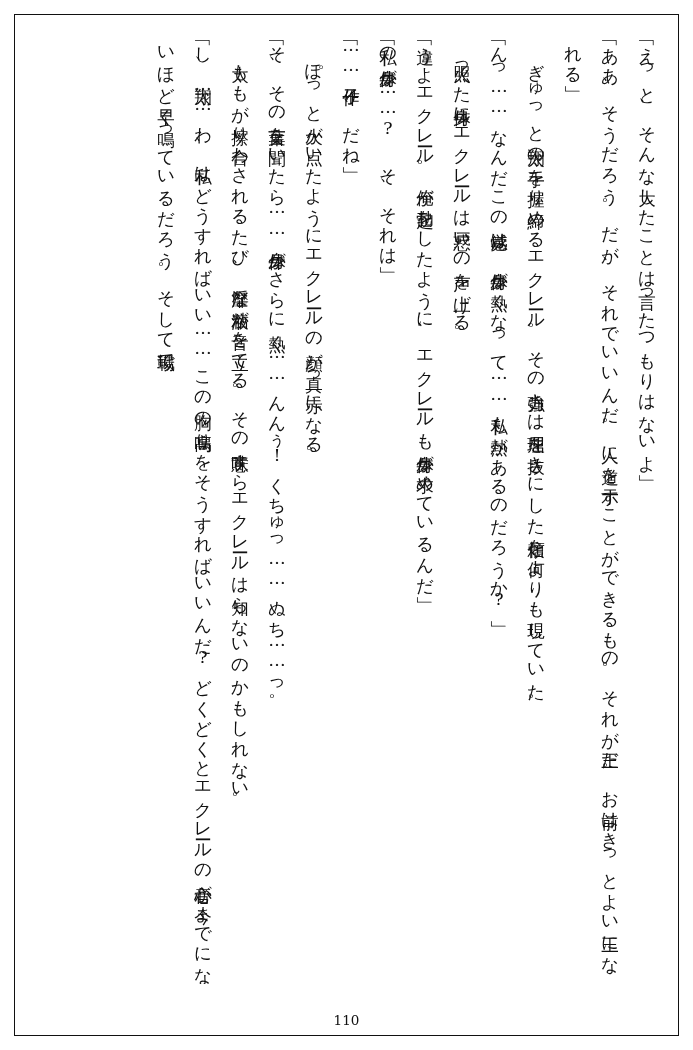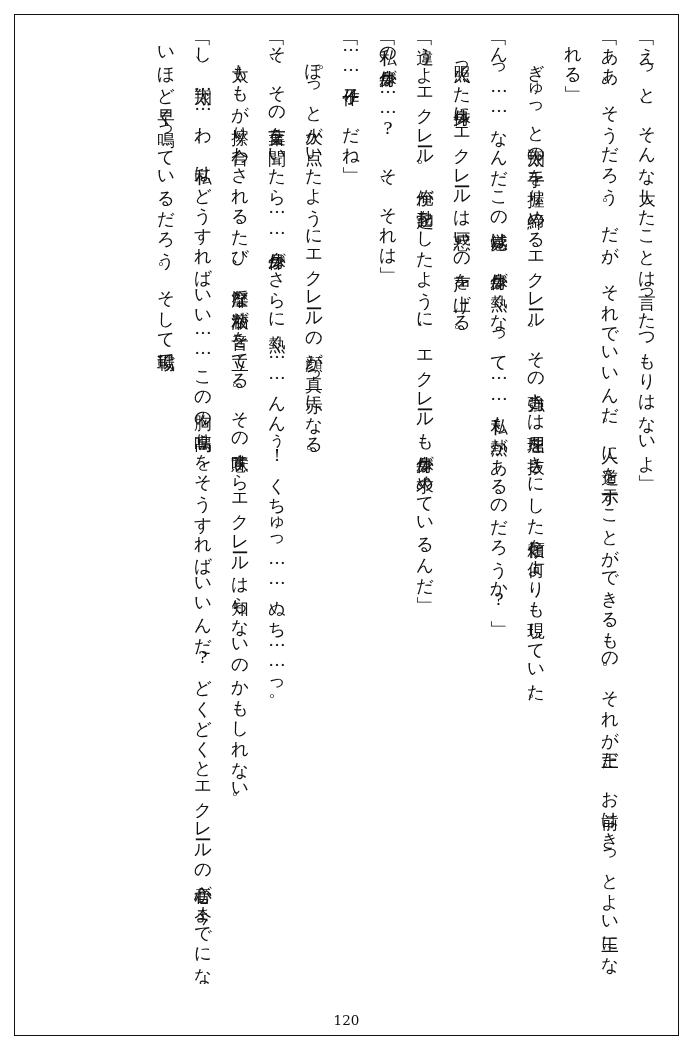--- a/index.html
+++ b/index.html
@@ -74,14 +74,14 @@
     <p class="para">　火照った身体にエクレールは戸惑いの声を上げる。</p>
     <p class="para">「違うよエクレール。俺が勃起をしたように、エクレールも身体が求めているんだ」</p>
     <p class="para">「私の身体が……?　そ、それは」</p>
     <p class="para">「……子作り、だね」</p>
     <p class="para">　ぽっと火が点いたようにエクレールの顔が真っ赤になる。</p>
     <p class="para">「そ、その言葉を聞いたら……身体がさらに熱く……んんぅ!くちゅっ……ぬち……っ。</p>
     <p class="para">　太ももが擦り合わされるたび、淫靡な粘液が音を立てる。その意味すらエクレールは知らないのかもしれない。</p>
     <p class="para">「し、翔太……わ、私はどうすればいい……この胸の高鳴りをそうすればいいんだ?どくどくとエクレールの心音が今までにないほど早く鳴っているだろう。そして戦場で</p>
   </div>
 
-  <div class="page-number">120</div>
+  <div class="page-number">110</div>
 </div>
 
 </body></html>

